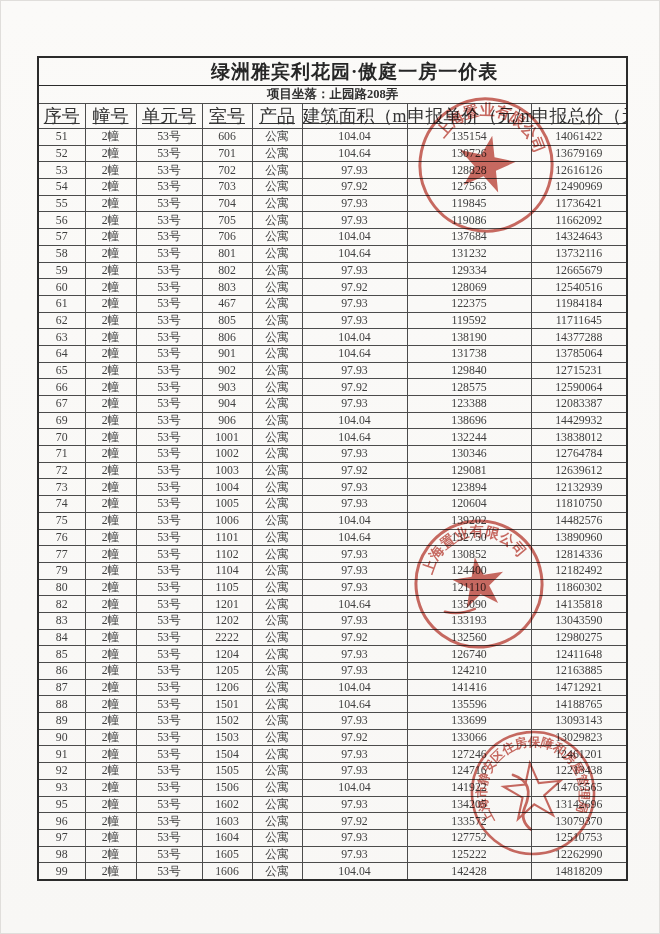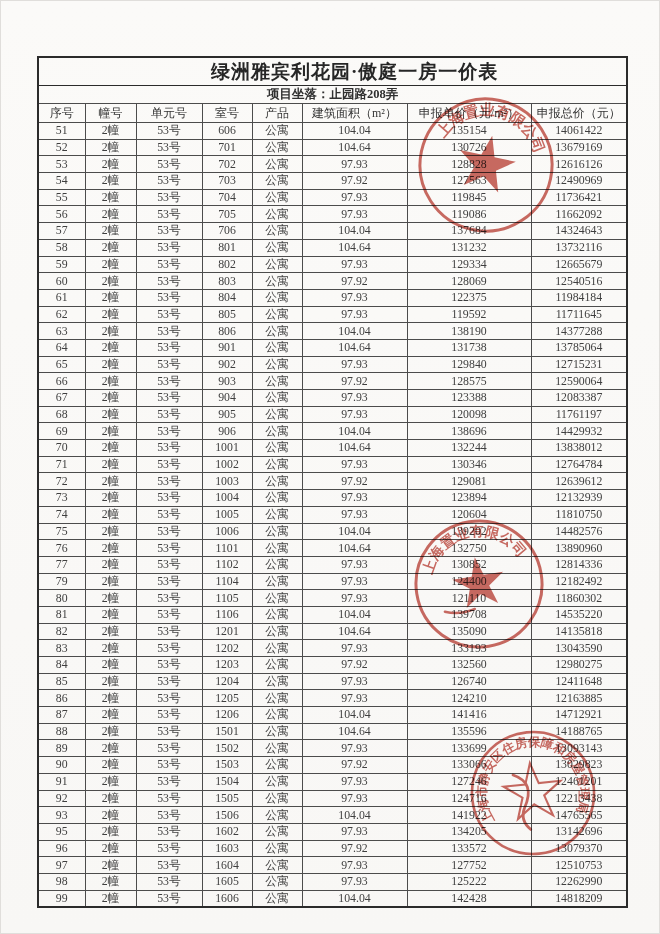--- a/index.html
+++ b/index.html
@@ -29,21 +29,21 @@
   }
   table.price{border:2px solid #2b2b2b;}
   tr.title-row th{
     height:27px;font-size:19px;font-weight:bold;color:#262626;
     letter-spacing:1px;border-bottom:1.5px solid #2b2b2b;padding-left:44px;
   }
   tr.subtitle-row th{
     height:16px;font-size:12.5px;font-weight:bold;color:#303030;margin-top:36px;
   }
   tr.header-row th{
-    height:18px;font-size:12px;font-weight:normal;color:#333;
+    height:18px;font-size:18px;font-weight:normal;color:#333;text-decoration:underline;
   }
   tbody td{height:15.7px;font-size:11.8px;line-height:15px;color:#3f3f3f;}
   
   .stamp{position:absolute;mix-blend-mode:multiply;opacity:.82;}
   .stamp svg{overflow:visible;display:block;}
   .seal-text{font-family:"Liberation Serif","DejaVu Serif",serif;font-weight:bold;}
 </style>
 </head>
 <body>
 
@@ -177,21 +177,21 @@
             <td>803</td>
             <td>公寓</td>
             <td>97.92</td>
             <td>128069</td>
             <td>12540516</td>
           </tr>
           <tr>
             <td>61</td>
             <td>2幢</td>
             <td>53号</td>
-            <td>804</td>
+            <td>467</td>
             <td>公寓</td>
             <td>97.93</td>
             <td>122375</td>
             <td>11984184</td>
           </tr>
           <tr>
             <td>62</td>
             <td>2幢</td>
             <td>53号</td>
             <td>805</td>
@@ -244,30 +244,20 @@
             <td>67</td>
             <td>2幢</td>
             <td>53号</td>
             <td>904</td>
             <td>公寓</td>
             <td>97.93</td>
             <td>123388</td>
             <td>12083387</td>
           </tr>
           <tr>
-            <td>68</td>
-            <td>2幢</td>
-            <td>53号</td>
-            <td>905</td>
-            <td>公寓</td>
-            <td>97.93</td>
-            <td>120098</td>
-            <td>11761197</td>
-          </tr>
-          <tr>
             <td>69</td>
             <td>2幢</td>
             <td>53号</td>
             <td>906</td>
             <td>公寓</td>
             <td>104.04</td>
             <td>138696</td>
             <td>14429932</td>
           </tr>
           <tr>
@@ -364,30 +354,20 @@
             <td>80</td>
             <td>2幢</td>
             <td>53号</td>
             <td>1105</td>
             <td>公寓</td>
             <td>97.93</td>
             <td>121110</td>
             <td>11860302</td>
           </tr>
           <tr>
-            <td>81</td>
-            <td>2幢</td>
-            <td>53号</td>
-            <td>1106</td>
-            <td>公寓</td>
-            <td>104.04</td>
-            <td>139708</td>
-            <td>14535220</td>
-          </tr>
-          <tr>
             <td>82</td>
             <td>2幢</td>
             <td>53号</td>
             <td>1201</td>
             <td>公寓</td>
             <td>104.64</td>
             <td>135090</td>
             <td>14135818</td>
           </tr>
           <tr>
@@ -397,21 +377,21 @@
             <td>1202</td>
             <td>公寓</td>
             <td>97.93</td>
             <td>133193</td>
             <td>13043590</td>
           </tr>
           <tr>
             <td>84</td>
             <td>2幢</td>
             <td>53号</td>
-            <td>1203</td>
+            <td>2222</td>
             <td>公寓</td>
             <td>97.92</td>
             <td>132560</td>
             <td>12980275</td>
           </tr>
           <tr>
             <td>85</td>
             <td>2幢</td>
             <td>53号</td>
             <td>1204</td>

